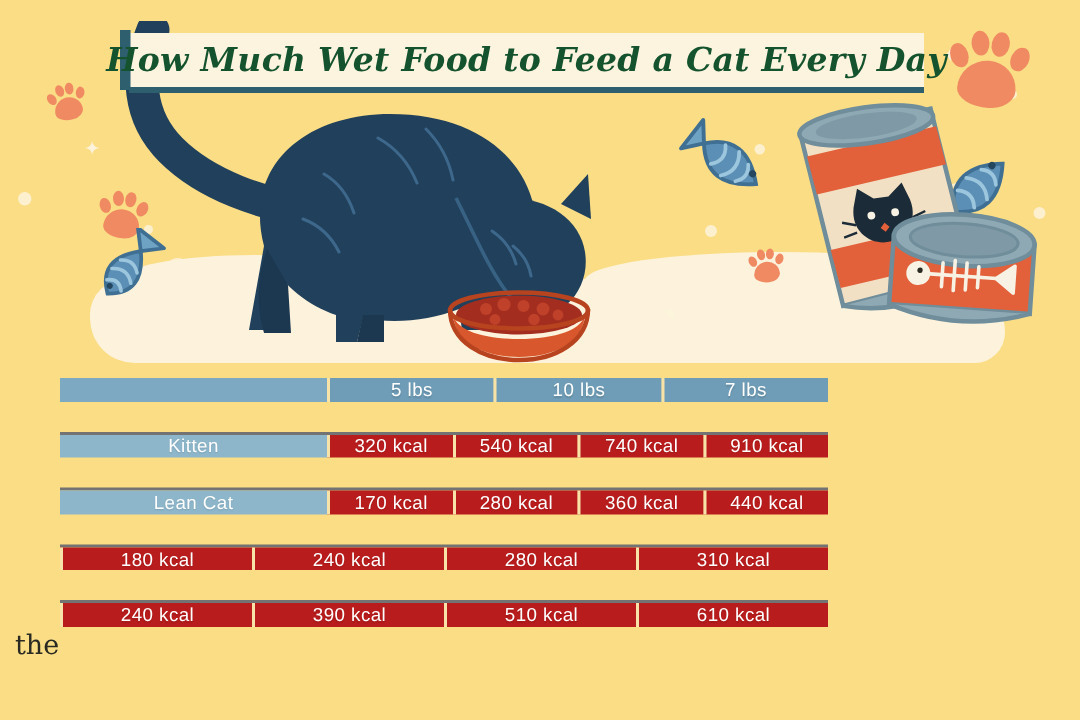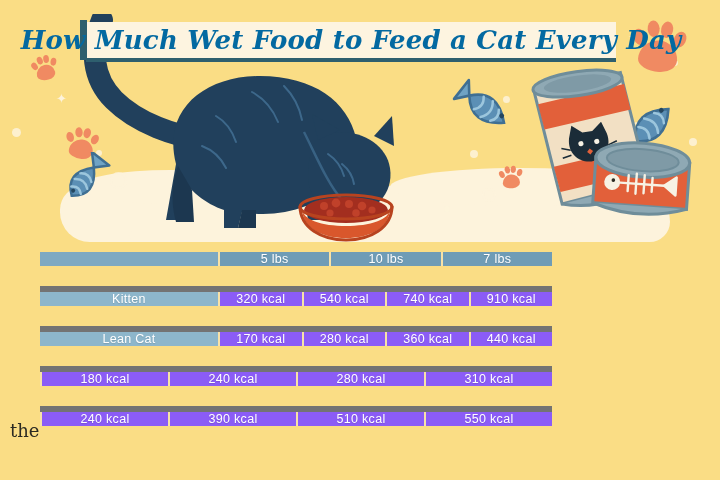--- a/index.html
+++ b/index.html
@@ -48,38 +48,38 @@
   
   .banner{
     position:absolute;left:86px;top:22px;width:530px;height:36px;
     background:#fdf4e0;
     box-shadow:0 4px 0 0 #2e5f6e;
   }
   .banner .edge{position:absolute;left:-6px;top:-2px;width:7px;height:40px;background:#2e5f6e;}
   .banner .title{
     position:absolute;inset:0;display:flex;align-items:center;justify-content:center;
     font-family:"DejaVu Serif","Liberation Serif",serif;
-    font-style:italic;font-weight:700;font-size:26px;color:#0369a1;
+    font-style:italic;font-weight:700;font-size:22px;color:#14532d;
     letter-spacing:.2px;white-space:nowrap;
   }
 
   
   .table{
     position:absolute;left:40px;top:252px;width:512px;height:166px;
     display:flex;flex-direction:column;gap:20px;
   }
   .row{display:flex;flex:1;gap:0;}
   .cell{
     display:flex;align-items:center;justify-content:center;
     color:#ffffff;font-size:12.5px;letter-spacing:.3px;
     text-shadow:0 1px 1px rgba(0,0,0,.12);
   }
   .c-label{flex:0 0 178px;background:#8db6cb;}
-  .c-data{flex:1;background:#8b5cf6;border-left:2px solid #f7e2a8;}
-  .row + .row{border-top:6px solid #737373;}
+  .c-data{flex:1;background:#b91c1c;border-left:2px solid #f7e2a8;}
+  .row + .row{border-top:2px solid #737373;}
   .row.header .c-label{background:#7ea9c2;}
   .row.header .c-data{background:#6f9cb6;}
 
   
   .logo{position:absolute;left:10px;top:424px;color:#2b2a22;}
   .logo .the{font-family:"DejaVu Serif","Liberation Serif",serif;font-size:18px;line-height:14px;}
   .logo .spruce{font-family:"DejaVu Serif","Liberation Serif",serif;font-weight:700;font-size:27px;line-height:27px;letter-spacing:-.5px;margin-top:44px;}
 </style>
 </head>
 <body>
@@ -270,21 +270,21 @@
       <div class="cell c-data">180 kcal</div>
       <div class="cell c-data">240 kcal</div>
       <div class="cell c-data">280 kcal</div>
       <div class="cell c-data">310 kcal</div>
     </div>
 
     <div class="row">
       <div class="cell c-data">240 kcal</div>
       <div class="cell c-data">390 kcal</div>
       <div class="cell c-data">510 kcal</div>
-      <div class="cell c-data">550 kcal</div>
+      <div class="cell c-data">610 kcal</div>
     </div>
   </div>
 
   <div class="logo">
     <div class="the">the</div>
     <div class="spruce">spruce</div>
   </div>
 
 </div>
 

